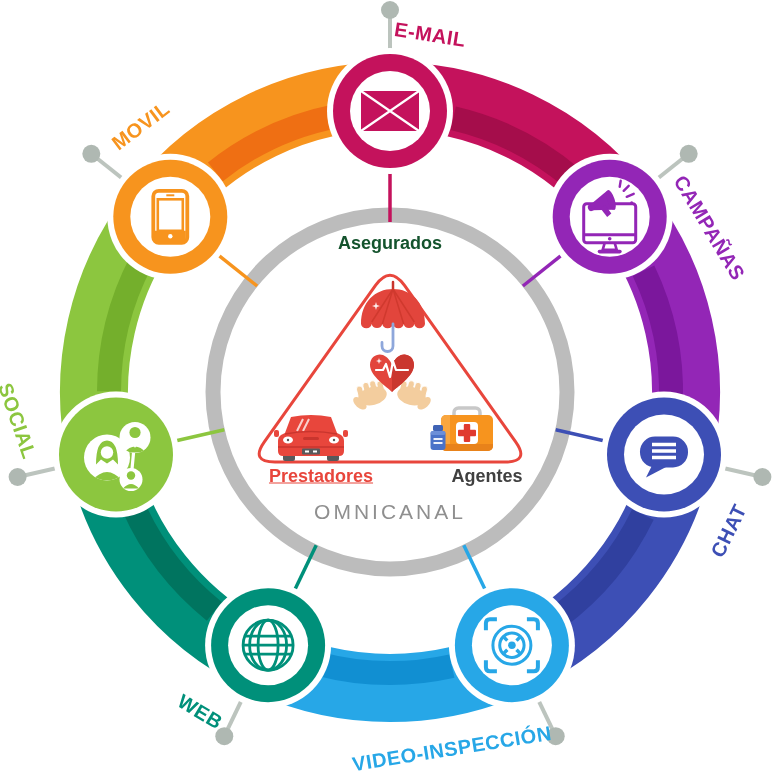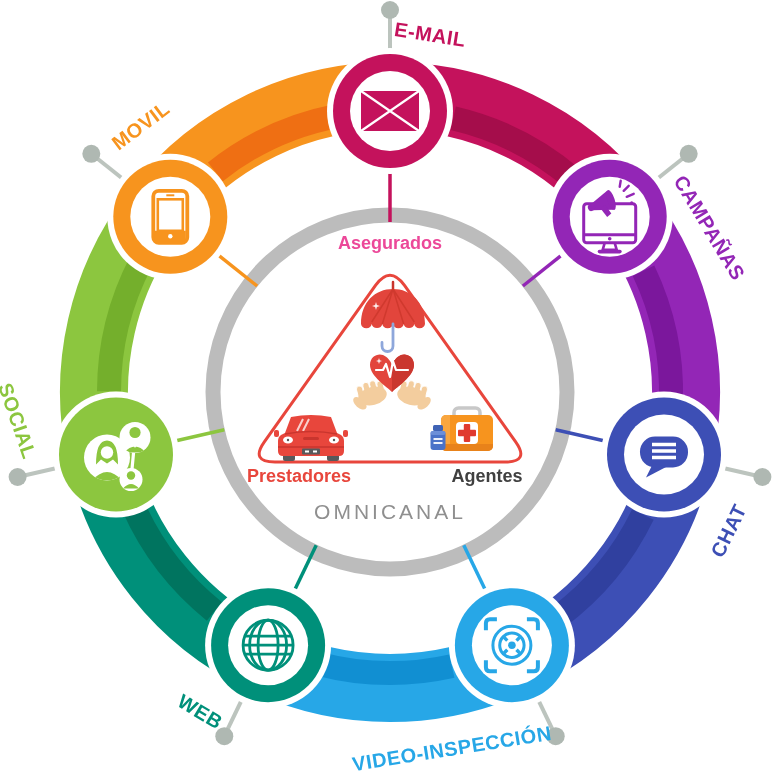--- a/index.html
+++ b/index.html
@@ -17,21 +17,21 @@
   .lbl-chat    {left:729px;top:531px;transform:translate(-50%,-50%) rotate(-64deg);}
   .lbl-video   {left:452px;top:749px;transform:translate(-50%,-50%) rotate(-9deg);}
   .lbl-web     {left:200px;top:712px;transform:translate(-50%,-50%) rotate(31deg);}
   .lbl-social  {left:17px; top:421px;transform:translate(-50%,-50%) rotate(71deg);}
   .lbl-movil   {left:141px;top:126px;transform:translate(-50%,-50%) rotate(-37deg);}
   .clbl{
     position:absolute;font-size:18px;font-weight:600;white-space:nowrap;
     transform:translate(-50%,-50%);
   }
   .clbl-asegurados {left:390px;top:243px;}
-  .clbl-prestadores{left:299px;top:476px;}
+  .clbl-prestadores{left:321px;top:476px;text-decoration:underline;}
   .clbl-agentes    {left:487px;top:476px;}
   .clbl-omnicanal{
     position:absolute;left:390px;top:512px;transform:translate(-50%,-50%);
     font-size:21px;font-weight:400;letter-spacing:3px;white-space:nowrap;
   }
 </style>
 </head>
 <body>
 
 <div class="stage">
@@ -292,18 +292,18 @@
 </svg>
 
 <div class="lbl lbl-email" style="color: rgb(196, 18, 92);">E-MAIL</div>
 <div class="lbl lbl-campanas" style="color: rgb(147, 38, 182);">CAMPAÑAS</div>
 <div class="lbl lbl-chat" style="color: rgb(61, 79, 181);">CHAT</div>
 <div class="lbl lbl-video" style="color: rgb(39, 167, 231);">VIDEO-INSPECCIÓN</div>
 <div class="lbl lbl-web" style="color: rgb(0, 144, 122);">WEB</div>
 <div class="lbl lbl-social" style="color: rgb(140, 198, 63);">SOCIAL</div>
 <div class="lbl lbl-movil" style="color: rgb(247, 148, 30);">MOVIL</div>
 
-<div class="clbl clbl-asegurados" style="color: #ec4899;">Asegurados</div>
+<div class="clbl clbl-asegurados" style="color: #14532d;">Asegurados</div>
 <div class="clbl clbl-prestadores" style="color: rgb(232, 70, 60);">Prestadores</div>
 <div class="clbl clbl-agentes" style="color: #404040;">Agentes</div>
 <div class="clbl-omnicanal" style="color: rgb(143, 143, 143);">OMNICANAL</div>
 
 </div>
 
 </body></html>

